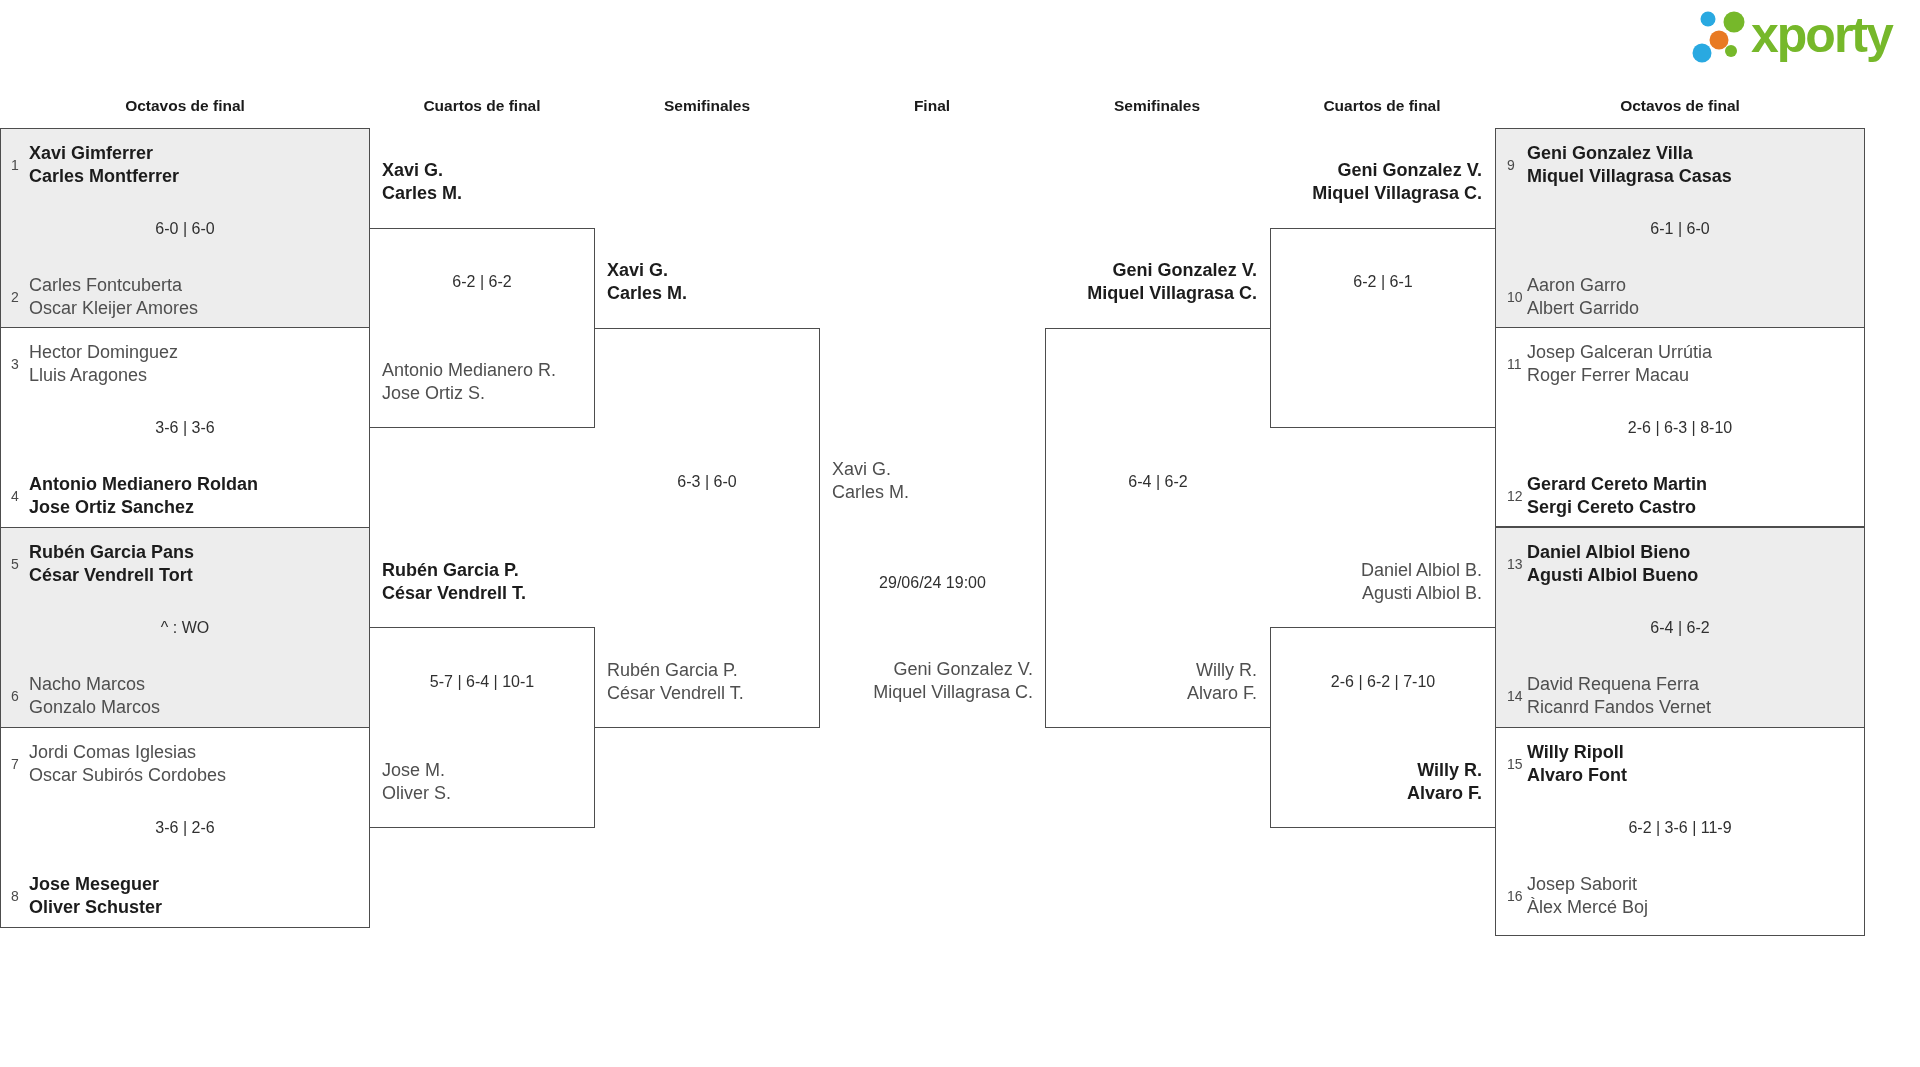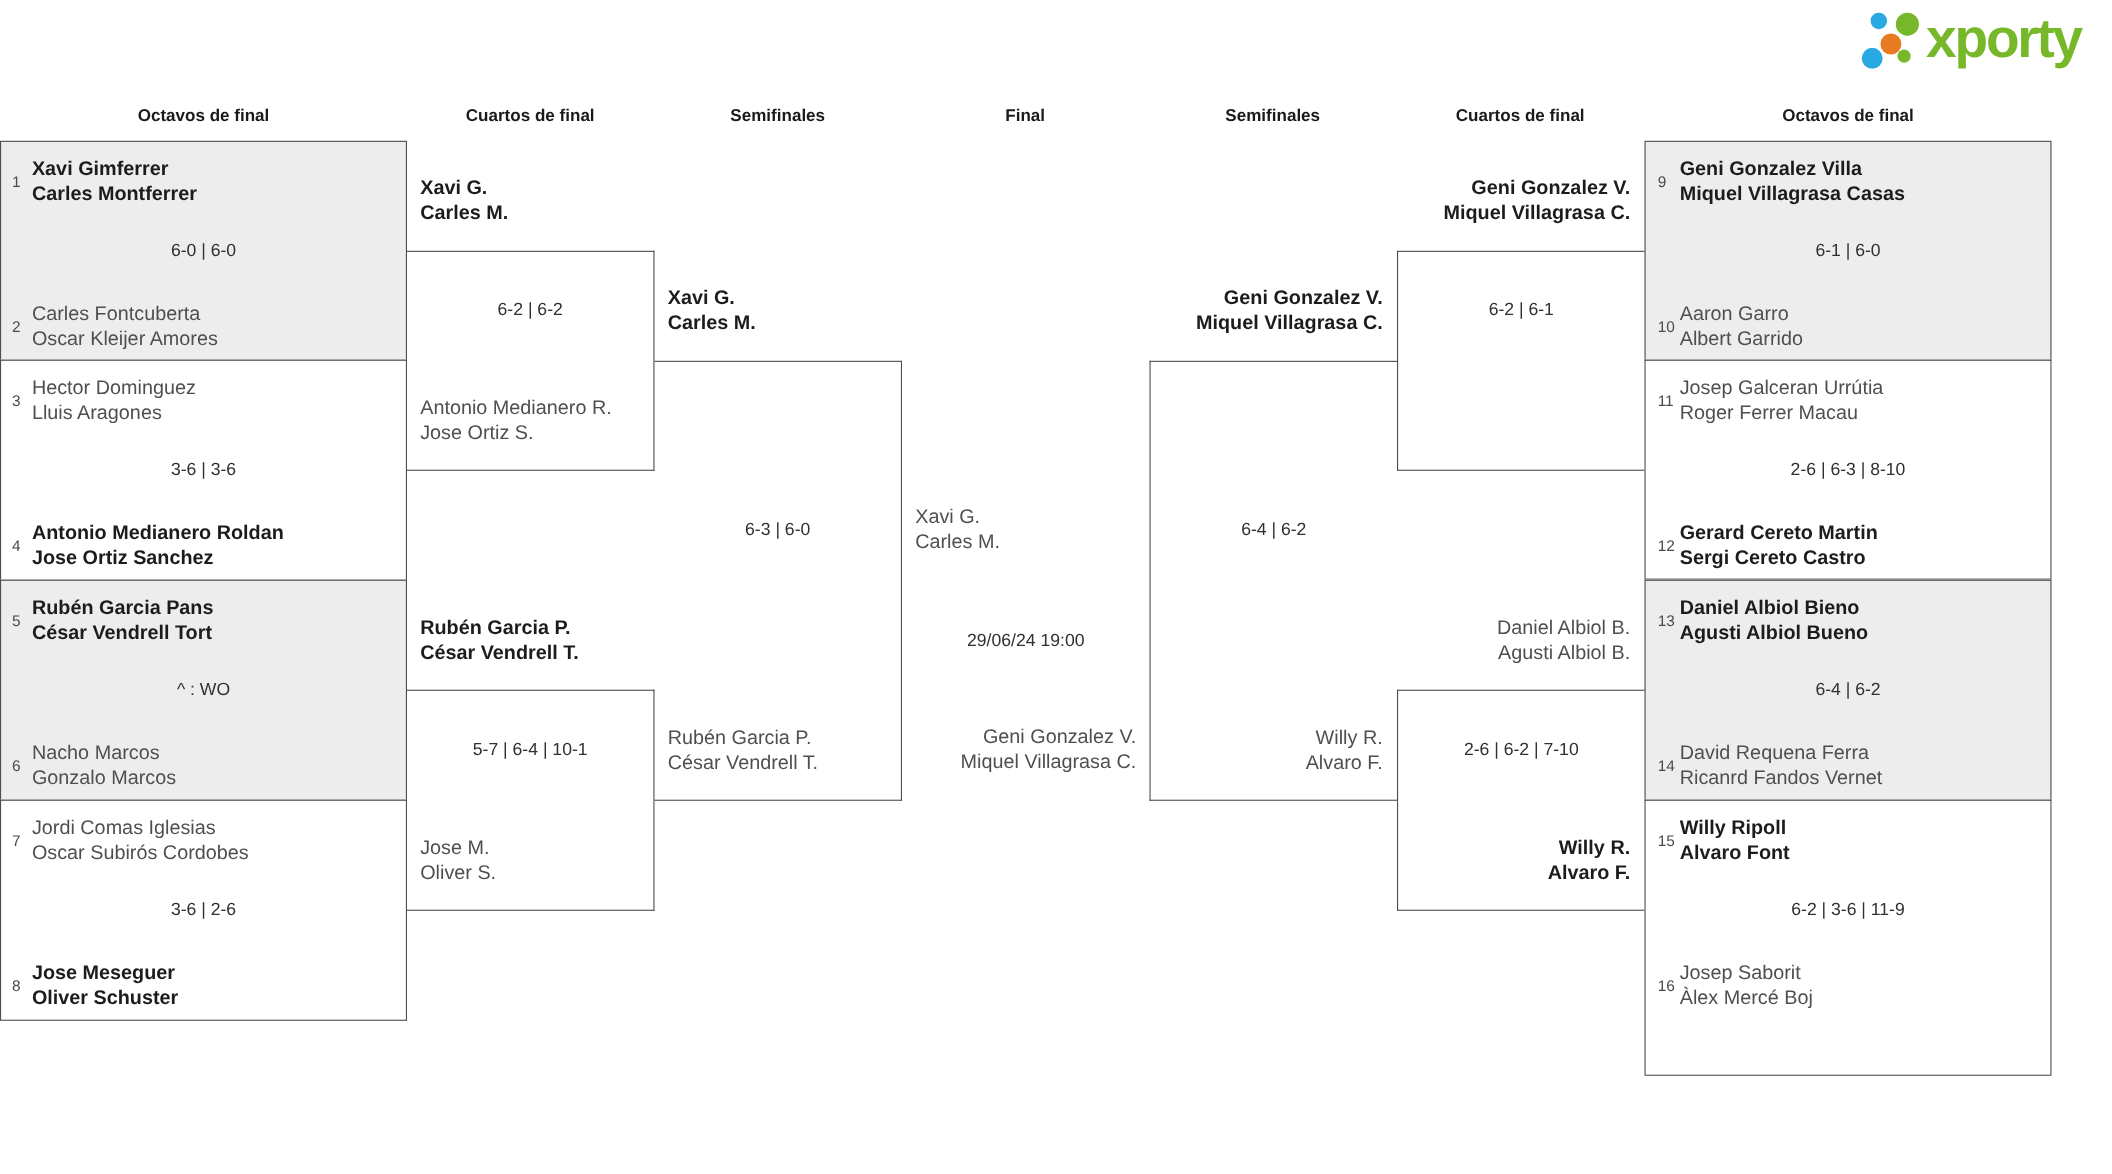--- a/index.html
+++ b/index.html
@@ -141,21 +141,21 @@
       <div>Agusti Albiol Bueno</div>
     </div>
     <div class="score" style="top:89px">6-4 | 6-2</div>
     <span class="seed" style="left:11px;top:145px">14</span>
     <div class="team" style="left:31px;top:145px">
       <div>David Requena Ferra</div>
       <div>Ricanrd Fandos Vernet</div>
     </div>
   </div>
 
-  <div class="r16 rgt" style="top:727px;height:251px">
+  <div class="r16 rgt" style="top:727px;height:209px">
     <span class="seed" style="left:11px;top:13px">15</span>
     <div class="team w" style="left:31px;top:13px">
       <div>Willy Ripoll</div>
       <div>Alvaro Font</div>
     </div>
     <div class="score" style="top:89px">6-2 | 3-6 | 11-9</div>
     <span class="seed" style="left:11px;top:145px">16</span>
     <div class="team" style="left:31px;top:145px">
       <div>Josep Saborit</div>
       <div>Àlex Mercé Boj</div>

